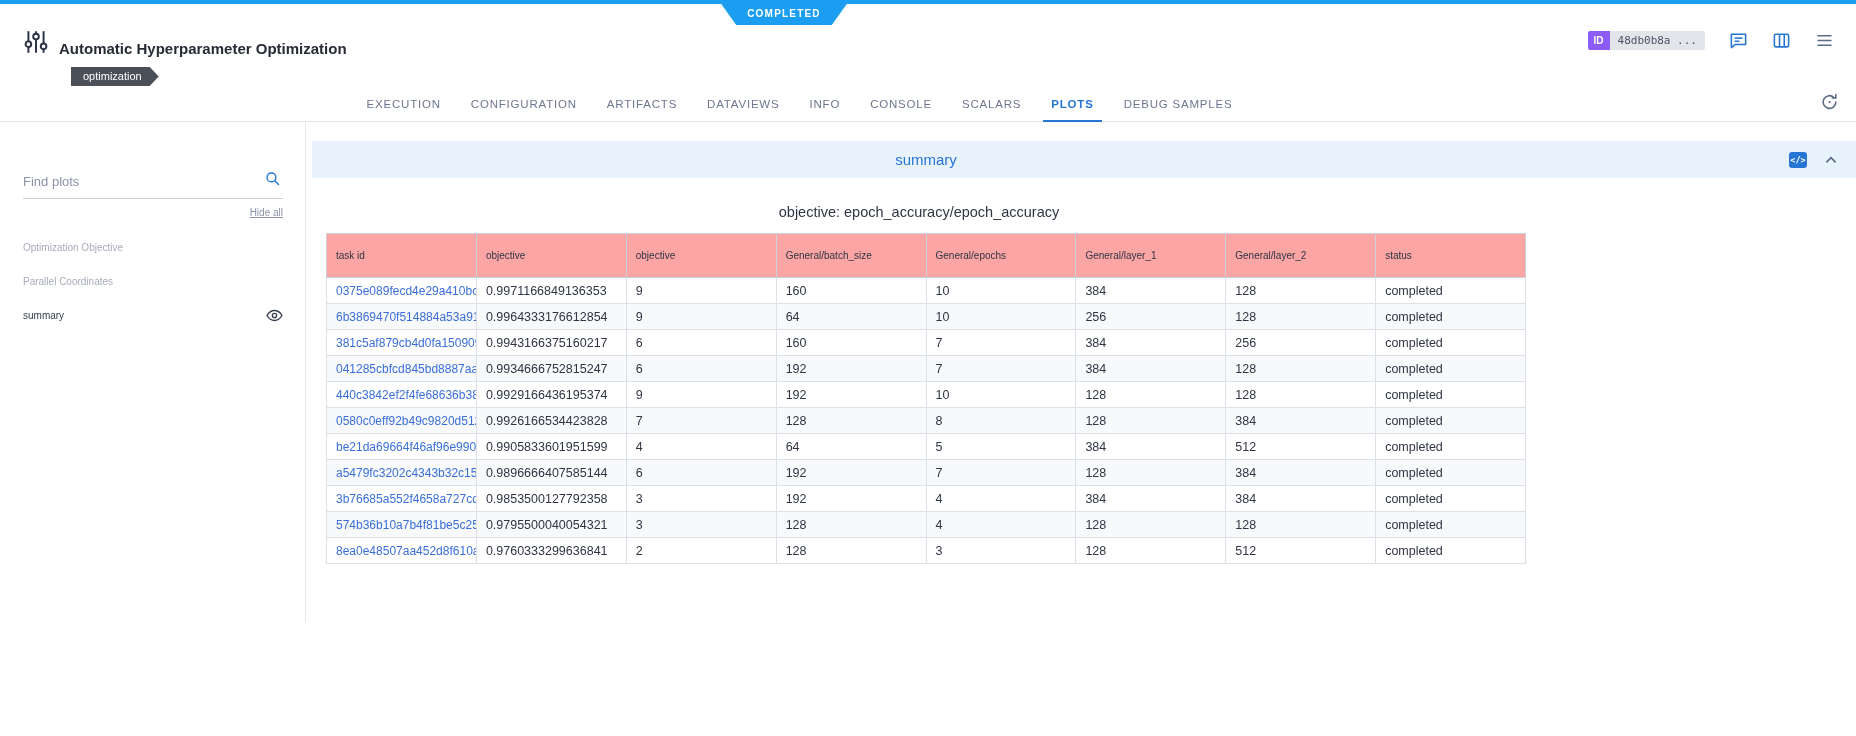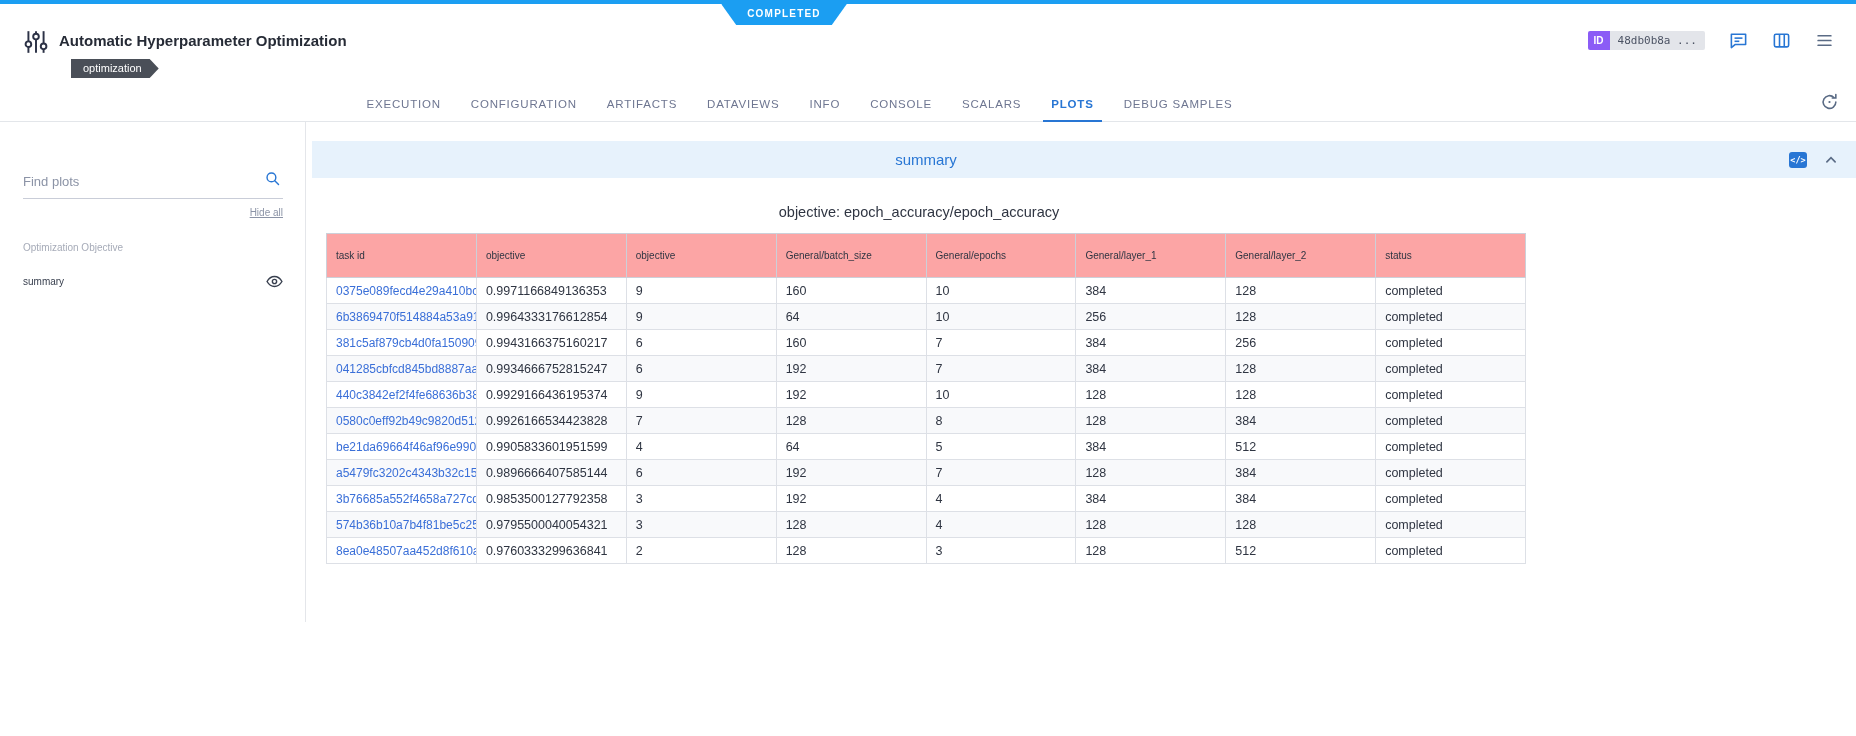--- a/index.html
+++ b/index.html
@@ -8,21 +8,21 @@
   
   .topline { position:absolute; top:0; left:0; width:1856px; height:4px; background:#1b9ef2; z-index:6; }
   .ribbon { position:absolute; top:4px; left:784px; transform:translateX(-50%); background:#1b9ef2; color:#fff;
             font-size:10px; font-weight:bold; letter-spacing:1.2px; padding:4px 26px 6px;
             clip-path:polygon(0 0,100% 0,calc(100% - 15px) 100%,15px 100%); z-index:6; }
 
   
   header { height:82px; margin-top:4px; display:flex; justify-content:space-between; padding:24px 22px 0 23px; }
   .header-left { display:flex; gap:10px; }
   .app-logo { margin-top:1px; }
-  .title { font-size:15px; font-weight:bold; color:#262b36; line-height:19px; margin-top:3px; }
+  .title { font-size:15px; font-weight:bold; color:#262b36; line-height:19px; margin-top:11px; }
   .tag { display:inline-block; margin-top:9px; margin-left:12px; background:#4a4f58; color:#fff; font-size:11px;
          padding:3px 17px 4px 12px; clip-path:polygon(0 0,calc(100% - 9px) 0,100% 50%,calc(100% - 9px) 100%,0 100%); }
   .header-right { display:flex; align-items:center; gap:24px; height:24px; }
   .id-badge { display:flex; align-items:center; cursor:pointer; }
   .id-label { background:#8b5cf6; color:#fff; font-size:10px; font-weight:bold; padding:4px 6px; border-radius:2px 0 0 2px; }
   .id-value { background:#e3e5ea; color:#4c5364; font-size:11px; font-family:"DejaVu Sans Mono",monospace; padding:3px 8px; border-radius:0 2px 2px 0; }
   .hicon { cursor:pointer; display:flex; align-items:center; }
 
   
   nav.tabs { height:36px; display:flex; justify-content:center; padding-right:288px; border-bottom:1px solid #e3e6ea; position:relative;padding-left:31px; }
@@ -184,20 +184,29 @@
         <div class="plot-item">
           <span>Optimization Objective</span>
           <span class="eye">
             <svg width="17" height="17" viewBox="0 0 24 24" fill="none" stroke="#39404f" stroke-width="2">
               <path d="M1.5 12s4-7 10.5-7 10.5 7 10.5 7-4 7-10.5 7S1.5 12 1.5 12z"></path>
               <circle cx="12" cy="12" r="3"></circle>
             </svg>
           </span>
         </div>
 
+        <div class="plot-item">
+          <span>Parallel Coordinates</span>
+          <span class="eye">
+            <svg width="17" height="17" viewBox="0 0 24 24" fill="none" stroke="#39404f" stroke-width="2">
+              <path d="M1.5 12s4-7 10.5-7 10.5 7 10.5 7-4 7-10.5 7S1.5 12 1.5 12z"></path>
+              <circle cx="12" cy="12" r="3"></circle>
+            </svg>
+          </span>
+        </div>
 
         <div class="plot-item active">
           <span>summary</span>
           <span class="eye">
             <svg width="17" height="17" viewBox="0 0 24 24" fill="none" stroke="#39404f" stroke-width="2">
               <path d="M1.5 12s4-7 10.5-7 10.5 7 10.5 7-4 7-10.5 7S1.5 12 1.5 12z"></path>
               <circle cx="12" cy="12" r="3"></circle>
             </svg>
           </span>
         </div>

